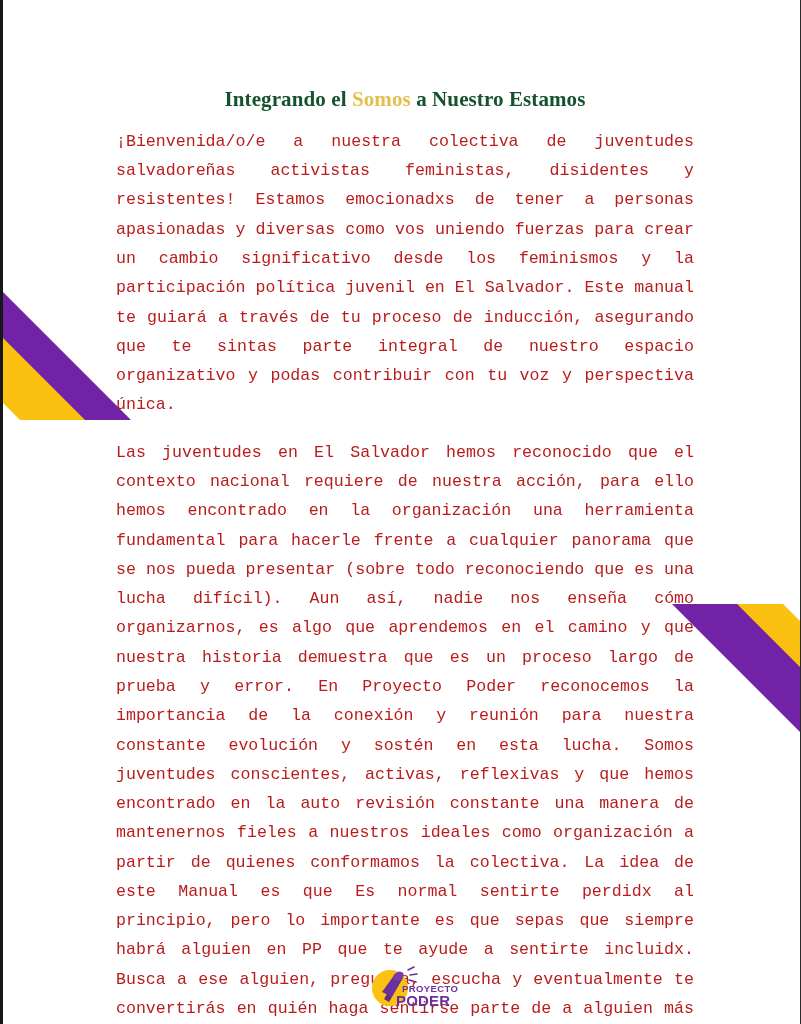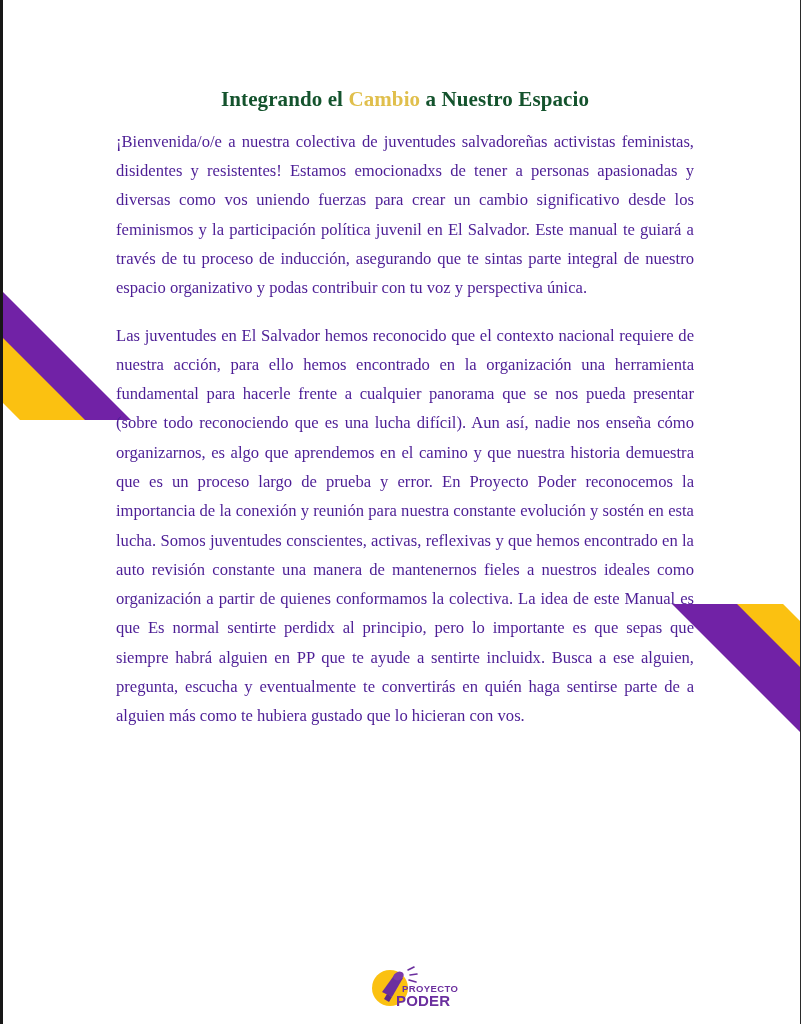--- a/index.html
+++ b/index.html
@@ -89,21 +89,22 @@
   }
   .t-purple { color: #14532d; }
   .t-gold   { color: #e0bf4c; }
 
   .doc-par {
     margin: 0 0 18px 0;
     text-align: justify;
     text-justify: inter-word;
     font-size: 16.6px;
     line-height: 1.765;
-    color: #4c1d95;
+    color: #b91c1c;
+    font-family: Liberation Mono, monospace;
   }
   .doc-par:last-child { margin-bottom: 12px; }
 
   
   .footer-logo {
     position: absolute;
     left: 17px;
     right: 0;
     bottom: 0px;
     height: 60px;
@@ -128,21 +129,21 @@
   </div>
 
   <div class="corner corner-br">
     <div class="stripe stripe-yellow"></div>
     <div class="stripe stripe-purple"></div>
   </div>
 
   <div class="content">
 
     <h1 class="doc-title">
-      <span class="t-purple">Integrando el </span><span class="t-gold">Cambio</span><span class="t-purple"> a Nuestro Espacio</span>
+      <span class="t-purple">Integrando el </span><span class="t-gold">Somos</span><span class="t-purple"> a Nuestro Estamos</span>
       <br>
     </h1>
 
     <p class="doc-par">¡Bienvenida/o/e a nuestra colectiva de juventudes salvadoreñas activistas feministas, disidentes y resistentes! Estamos emocionadxs de tener a personas apasionadas y diversas como vos uniendo fuerzas para crear un cambio significativo desde los feminismos y la participación política juvenil en El Salvador. Este manual te guiará a través de tu proceso de inducción, asegurando que te sintas parte integral de nuestro espacio organizativo y podas contribuir con tu voz y perspectiva única.</p>
 
     <p class="doc-par">Las juventudes en El Salvador hemos reconocido que el contexto nacional requiere de nuestra acción, para ello hemos encontrado en la organización una herramienta fundamental para hacerle frente a cualquier panorama que se nos pueda presentar (sobre todo reconociendo que es una lucha difícil). Aun así, nadie nos enseña cómo organizarnos, es algo que aprendemos en el camino y que nuestra historia demuestra que es un proceso largo de prueba y error. En Proyecto Poder reconocemos la importancia de la conexión y reunión para nuestra constante evolución y sostén en esta lucha. Somos juventudes conscientes, activas, reflexivas y que hemos encontrado en la auto revisión constante una manera de mantenernos fieles a nuestros ideales como organización a partir de quienes conformamos la colectiva. La idea de este Manual es que Es normal sentirte perdidx al principio, pero lo importante es que sepas que siempre habrá alguien en PP que te ayude a sentirte incluidx. Busca a ese alguien, pregunta, escucha y eventualmente te convertirás en quién haga sentirse parte de a alguien más como te hubiera gustado que lo hicieran con vos.</p>
 
   </div>
 
   <div class="footer-logo">

